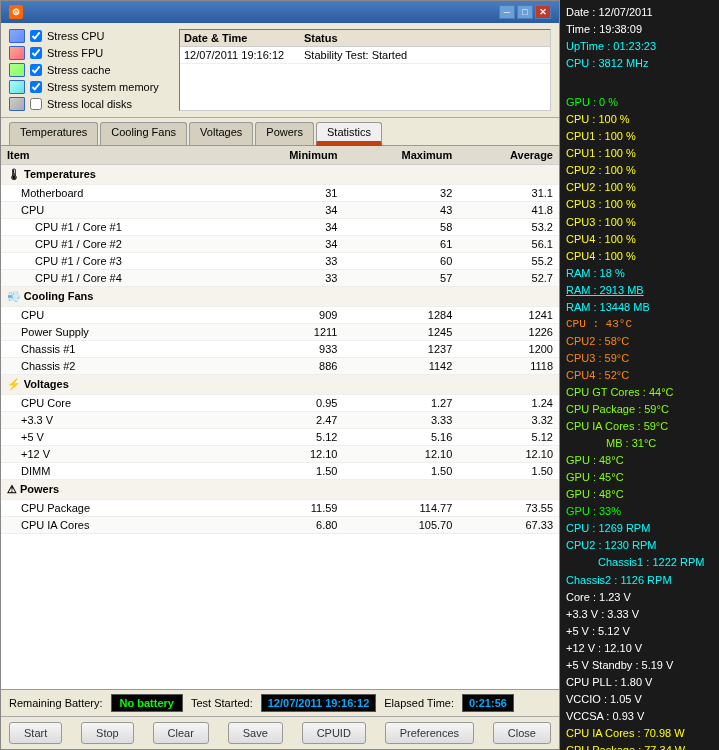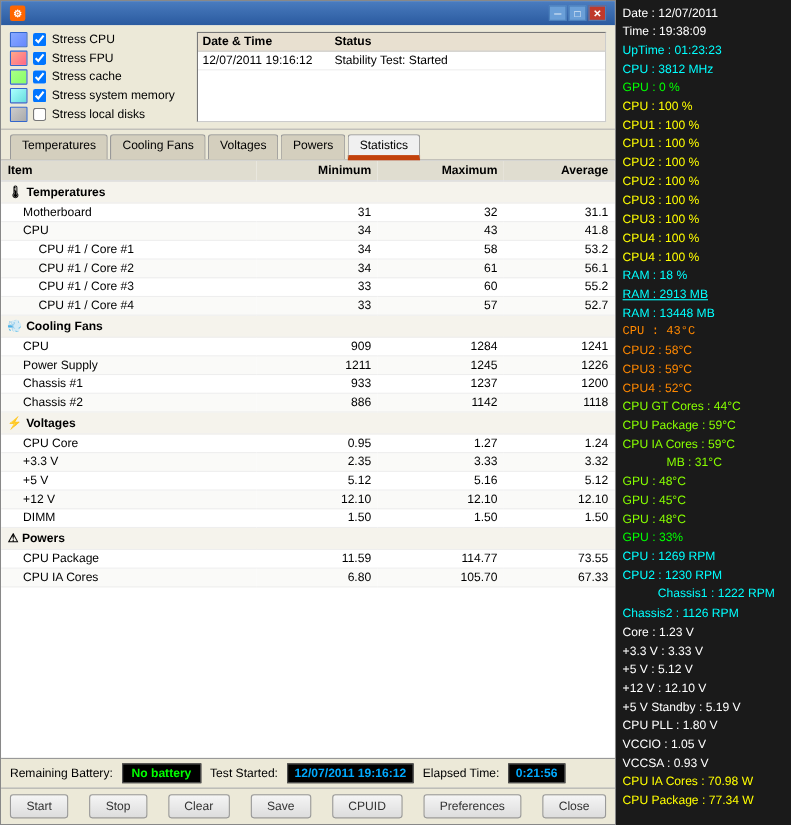--- a/index.html
+++ b/index.html
@@ -445,21 +445,21 @@
             <td colspan="4">⚡ Voltages</td>
           </tr>
           <tr class="sub-row">
             <td>CPU Core</td>
             <td>0.95</td>
             <td>1.27</td>
             <td>1.24</td>
           </tr>
           <tr class="row-alt sub-row">
             <td>+3.3 V</td>
-            <td>2.35</td>
+            <td>2.47</td>
             <td>3.33</td>
             <td>3.32</td>
           </tr>
           <tr class="sub-row">
             <td>+5 V</td>
             <td>5.12</td>
             <td>5.16</td>
             <td>5.12</td>
           </tr>
           <tr class="row-alt sub-row">
@@ -512,21 +512,21 @@
     <button class="btn">Close</button>
   </div>
 </div>
 
 <div class="right-panel">
   <div class="rp-white">Date : 12/07/2011</div>
   <div class="rp-white">Time : 19:38:09</div>
   <div class="rp-cyan">UpTime : 01:23:23</div>
   <div id="right-panel-entries">
       <div style="color: rgb(0, 255, 255);">CPU : 3812 MHz</div>
-      <div style="color: rgb(0, 255, 0);">GPU : 0 %</div>
+      <div style="color: rgb(0, 255, 0); margin-top: 22px;">GPU : 0 %</div>
       <div style="color: rgb(255, 255, 0);">CPU : 100 %</div>
       <div style="color: rgb(255, 255, 0);">CPU1 : 100 %</div>
       <div style="color: rgb(255, 255, 0);">CPU1 : 100 %</div>
       <div style="color: rgb(255, 255, 0);">CPU2 : 100 %</div>
       <div style="color: rgb(255, 255, 0);">CPU2 : 100 %</div>
       <div style="color: rgb(255, 255, 0);">CPU3 : 100 %</div>
       <div style="color: rgb(255, 255, 0);">CPU3 : 100 %</div>
       <div style="color: rgb(255, 255, 0);">CPU4 : 100 %</div>
       <div style="color: rgb(255, 255, 0);">CPU4 : 100 %</div>
       <div style="color: rgb(0, 255, 255);">RAM : 18 %</div>

